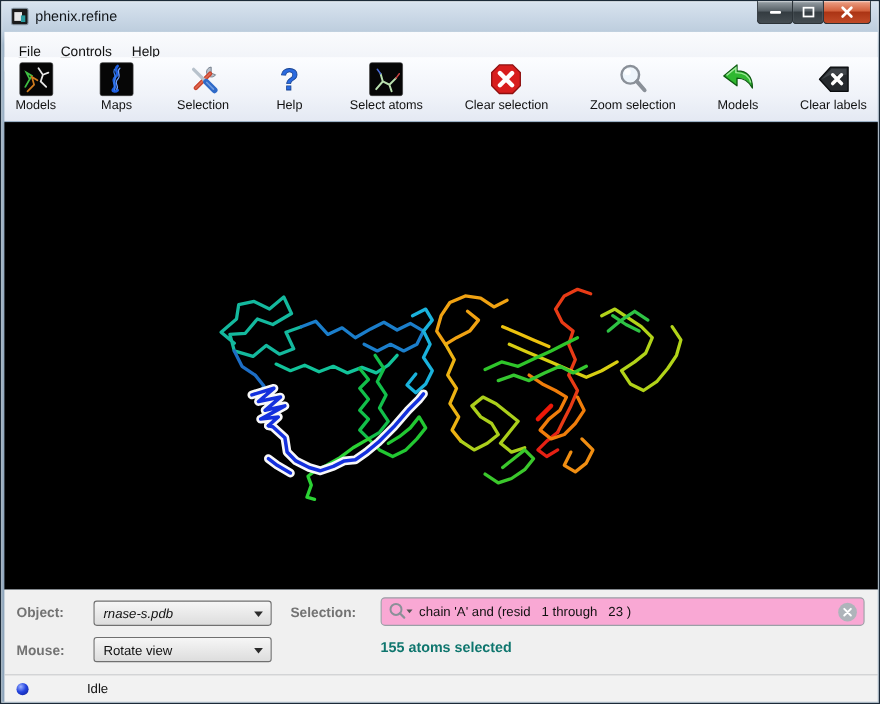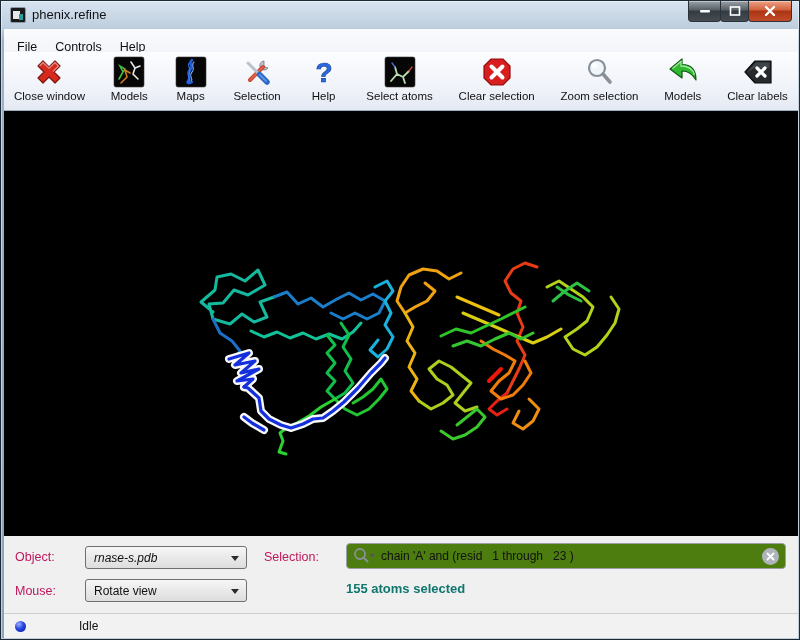--- a/index.html
+++ b/index.html
@@ -42,30 +42,30 @@
     display:flex; justify-content:space-between; align-items:flex-start; padding:3px 10px 0 10px;
   }
   .tb-item { display:flex; flex-direction:column; align-items:center; cursor:default; }
   .tb-icon { width:34px; height:34px; display:flex; align-items:center; justify-content:center; }
   .tb-label { font-size:11.5px; color:#111; white-space:nowrap; margin-top:1px; }
   
   .viewport { position:absolute; left:3px; top:110px; width:794px; height:425px; background:#000; }
   .viewport svg { display:block; width:794px; height:425px; }
   
   .bottom-panel { position:absolute; left:3px; top:535px; width:794px; height:77px; background:#f0f0f0; }
-  .ctl-label { position:absolute; font-size:12.5px; font-weight:normal; color:#be185d; }
+  .ctl-label { position:absolute; font-size:12.5px; font-weight:bold; color:#737373; }
   .dropdown {
     position:absolute; width:162px; height:23px; border:1px solid #707070; border-radius:3px;
     background:linear-gradient(180deg,#f6f6f6,#dddddd); display:flex; align-items:center;
     padding-left:8px; font-size:12px; color:#111; cursor:default;
   }
   .dropdown .caret { position:absolute; right:7px; top:9px; width:0; height:0;
     border-left:4px solid transparent; border-right:4px solid transparent; border-top:5px solid #2b2b2b; }
   .searchbox {
-    position:absolute; left:342px; top:7px; width:440px; height:26px; background:#4d7c0f;
+    position:absolute; left:342px; top:7px; width:440px; height:26px; background:#f9a8d4;
     border:1px solid #9aa0a6; border-radius:4px; display:flex; align-items:center; padding:0 6px;
   }
   .searchbox input { flex:1; border:none; outline:none; background:transparent;
     font-family:"Liberation Sans", sans-serif; font-size:12px; color:#111; padding-left:4px; }
   .clear-btn { width:17px; height:17px; border-radius:50%; background:#aeb4ba; flex:0 0 auto;
     display:flex; align-items:center; justify-content:center; cursor:default; }
   .atoms-selected { position:absolute; left:342px; top:45px; font-size:13px; font-weight:bold; }
   
   .statusbar { position:absolute; left:3px; top:612px; width:794px; height:25px;
     background:#f2f2f2; border-top:1px solid #cfcfcf; display:flex; align-items:center;gap:45px; }
@@ -104,29 +104,20 @@
   </div>
 
   <div class="menubar">
     <span class="menu-item">File</span>
     <span class="menu-item">Controls</span>
     <span class="menu-item">Help</span>
   </div>
 
   <div class="toolbar">
 
-    <div class="tb-item">
-      <span class="tb-icon">
-        <svg width="32" height="32" viewBox="0 0 32 32">
-          <path d="M5 10 L10 5 L16 11 L22 5 L27 10 L21 16 L27 22 L22 27 L16 21 L10 27 L5 22 L11 16 Z" fill="#d62a1e" stroke="#7e120c" stroke-width="1.2" stroke-linejoin="round"></path>
-          <path d="M6.5 10 L10 6.5 L16 12 L22 6.5 L25.5 10 L20 15.5" fill="none" stroke="rgba(255,255,255,.45)" stroke-width="1.4"></path>
-        </svg>
-      </span>
-      <span class="tb-label">Close window</span>
-    </div>
 
     <div class="tb-item">
       <span class="tb-icon">
         <svg width="32" height="32" viewBox="0 0 32 32">
           <rect x="1" y="1" width="30" height="30" rx="2" fill="#060606" stroke="#3a3a3a" stroke-width="0.6"></rect>
           <path d="M6 23 L10 16 L7 10 L12 13 L10 16" fill="none" stroke="#3fc043" stroke-width="1.6" stroke-linecap="round"></path>
           <path d="M8 27 L14 21 L12 14 L17 17" fill="none" stroke="#d07a1e" stroke-width="1.6" stroke-linecap="round"></path>
           <path d="M18 6 L22 12 L20 18 L25 23 M22 12 L27 10" fill="none" stroke="#e8e8e8" stroke-width="1.6" stroke-linecap="round"></path>
         </svg>
       </span>

